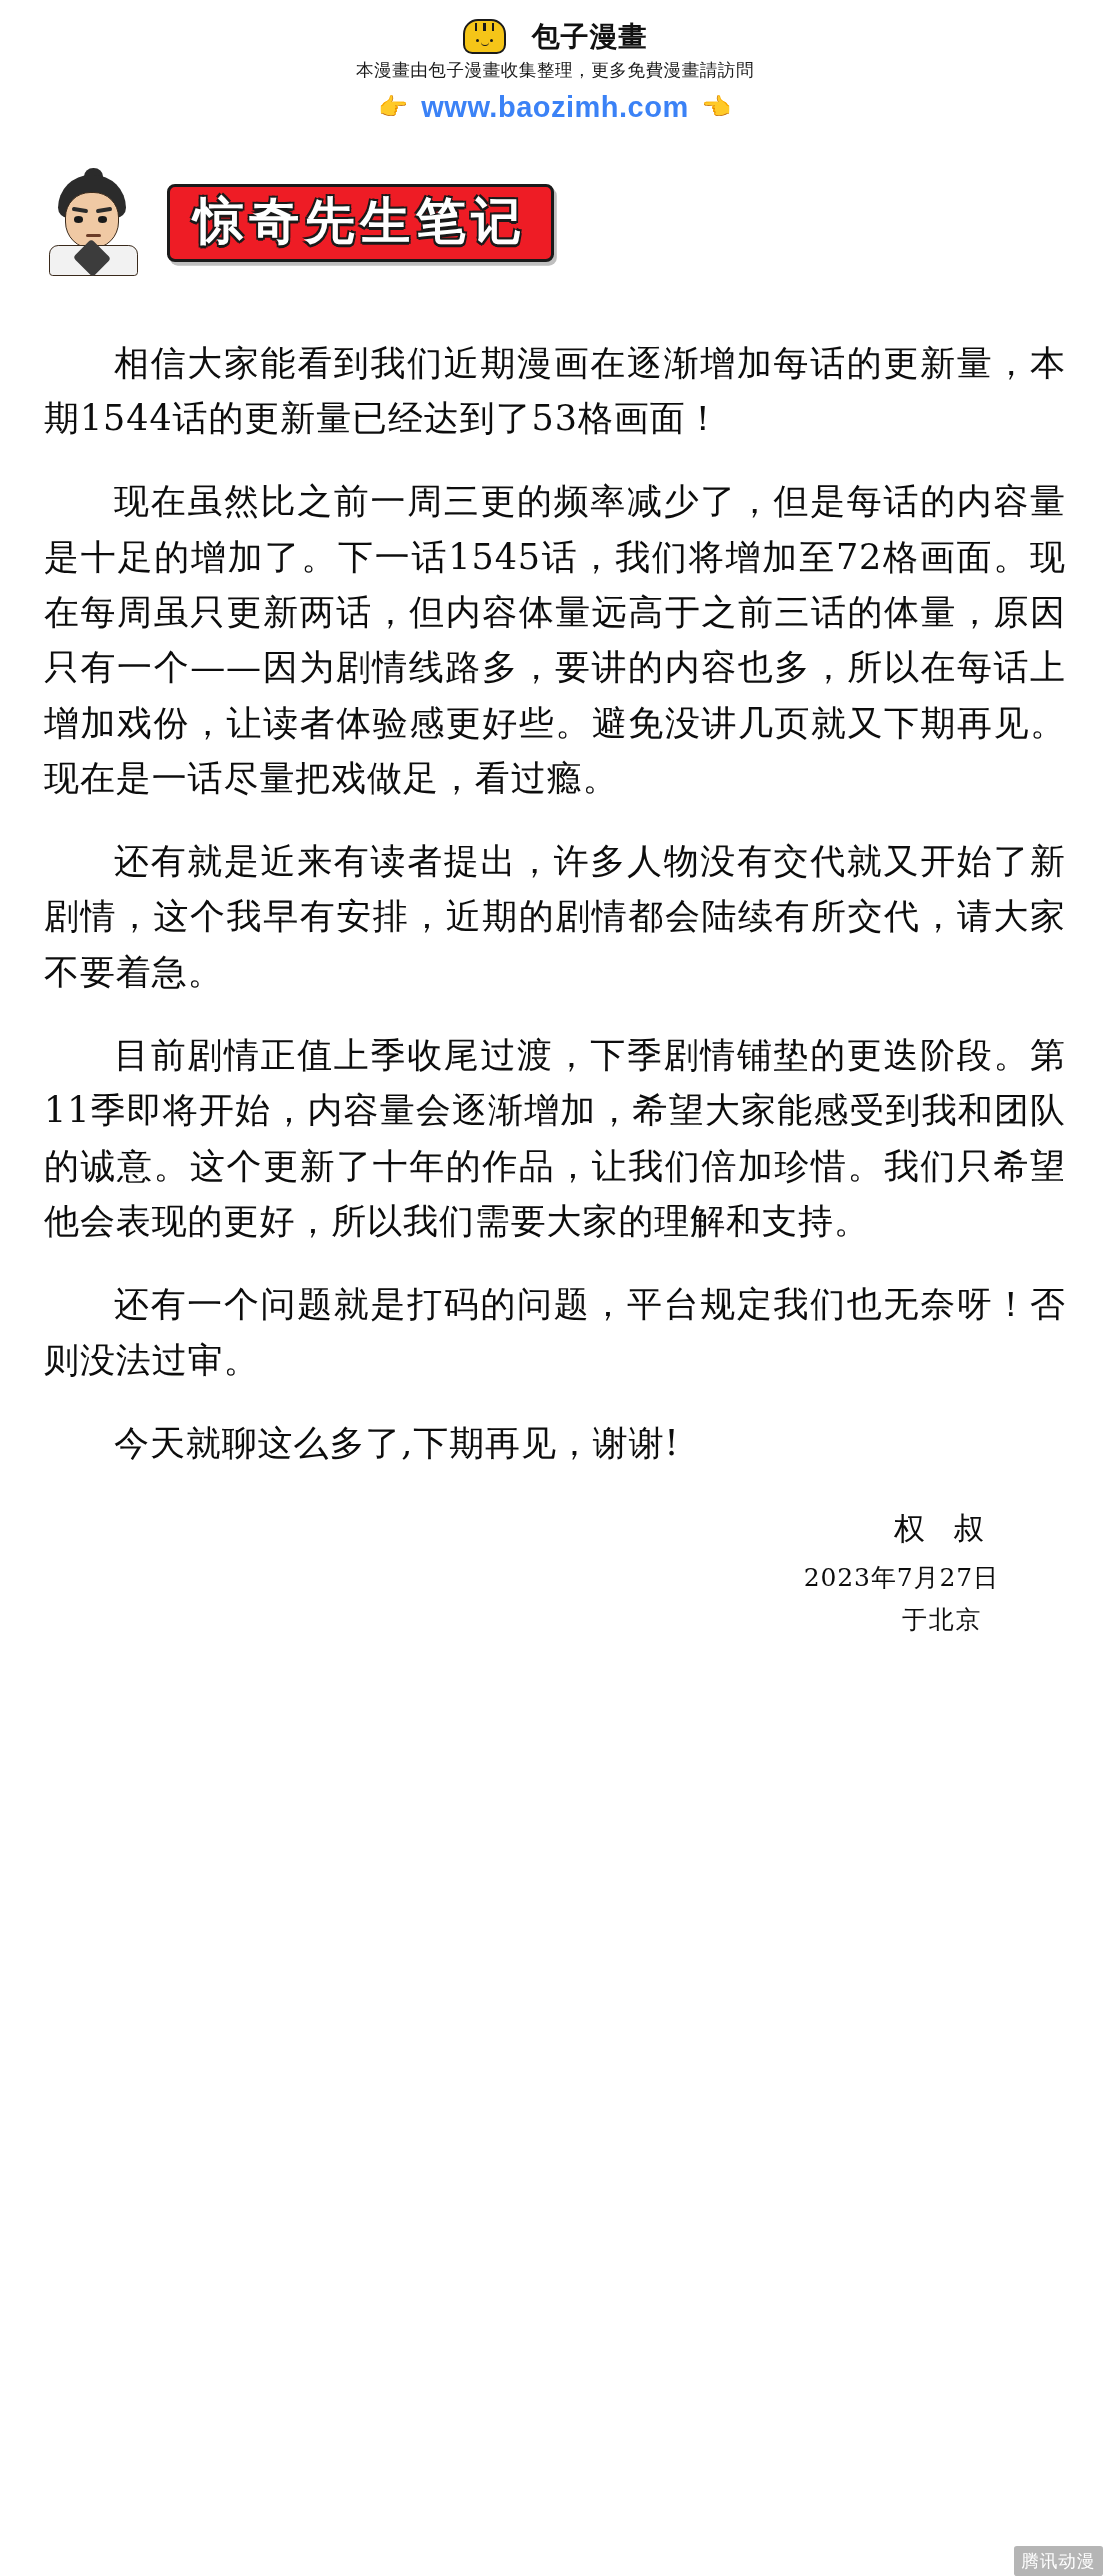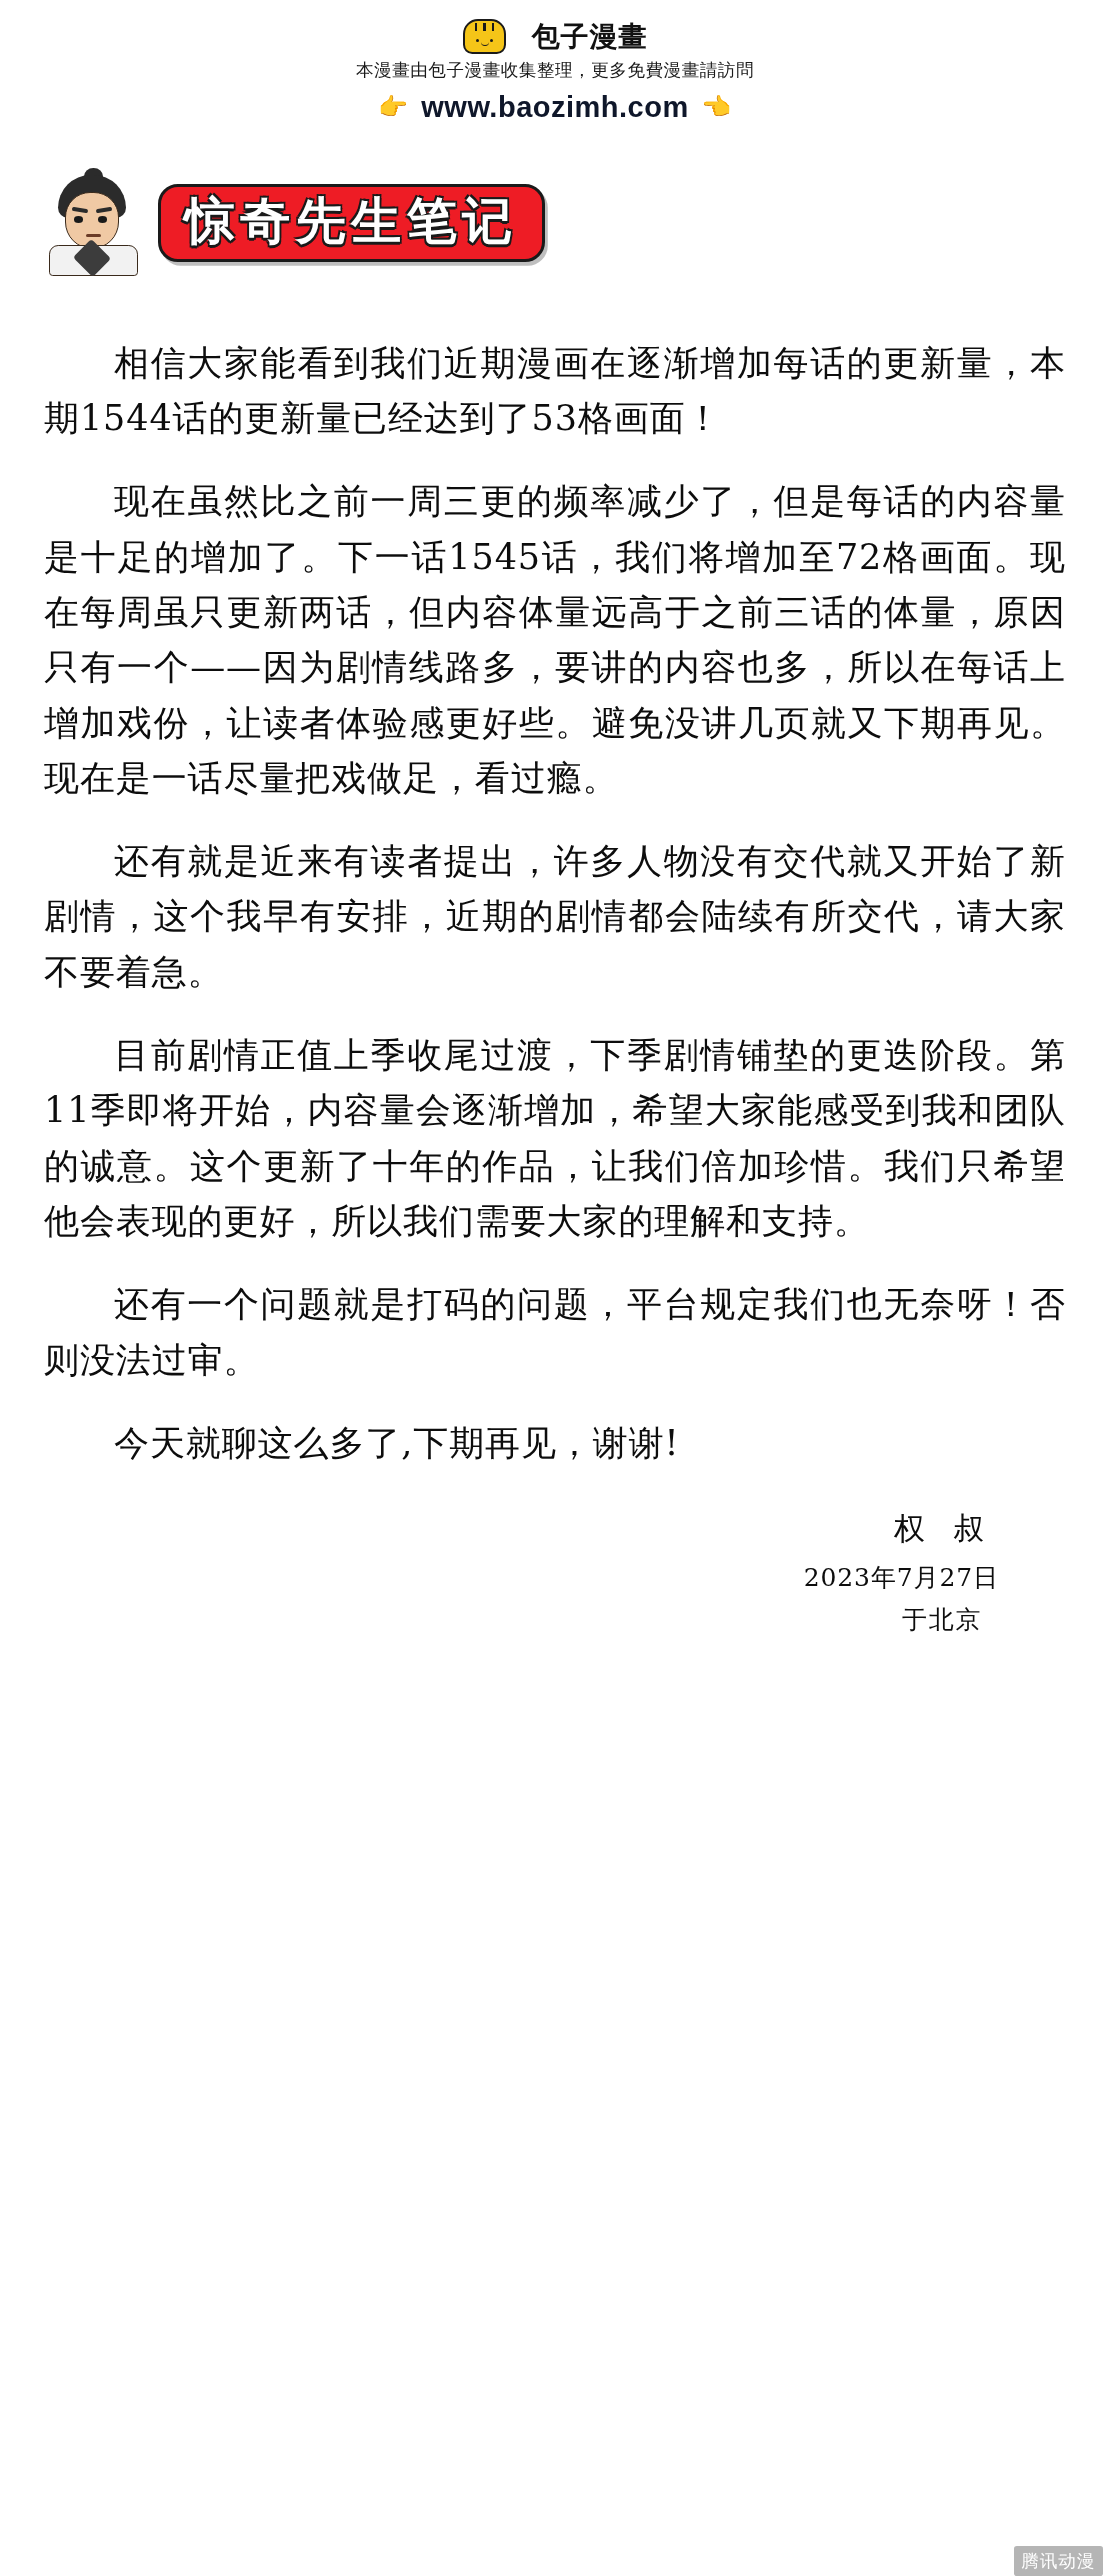--- a/index.html
+++ b/index.html
@@ -91,21 +91,21 @@
   .hand {
     font-size: 24px;
     line-height: 1;
     color: #e8a33d;
   }
   .hand.flip { transform: scaleX(-1); display: inline-block; }
   .brand-url {
     font-family: "Liberation Sans", "DejaVu Sans", sans-serif;
     font-size: 29px;
     font-weight: bold;
-    color: #0f172a;
+    color: #3b82f6;
     letter-spacing: 0.5px;
   }
 
   
   .title-block {
     position: relative;
     margin-top: 44px;
     padding-left: 43px;
     height: 111px;
     display: flex;
@@ -180,23 +180,23 @@
     left: 35px; top: 74px;
     width: 28px; height: 26px;
     background: #3c3c3c;
     transform: rotate(45deg);
     border-radius: 3.7px;
   }
 
   .banner {
     background: #ee1c25;
     border: 3.7px solid #1a1a1a;
-    border-radius: 20px;
+    border-radius: 8px;
     padding: 5.5px 24px 9.2px 24px;
-    margin-left: 11px;
+    margin-left: 20px;
     box-shadow: 2.8px 3.7px 0 rgba(0,0,0,0.25);
   }
   .banner-text {
     font-family: "DejaVu Sans", "Liberation Sans", sans-serif;
     font-size: 50px;
     font-weight: bold;
     color: #ffffff;
     letter-spacing: 5.5px;
     line-height: 1.15;
     text-shadow:

